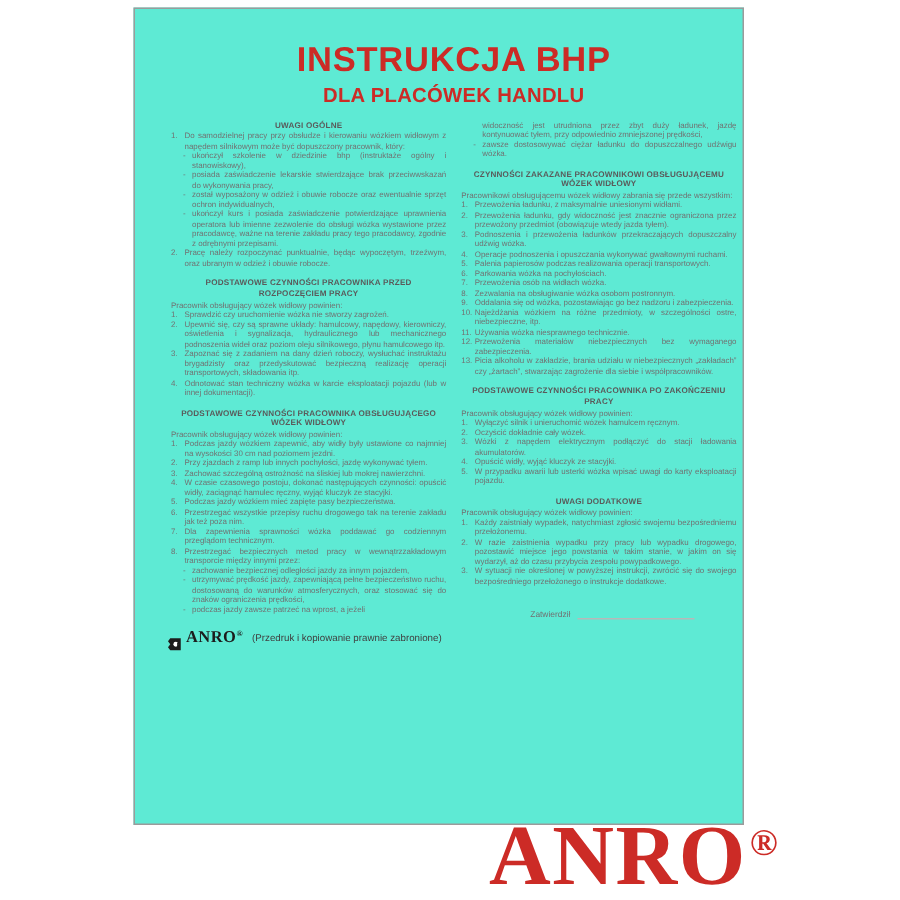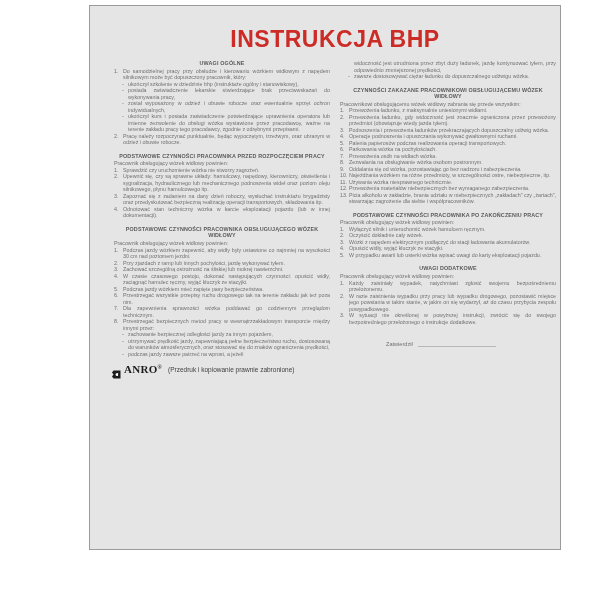--- a/index.html
+++ b/index.html
@@ -8,22 +8,22 @@
     background: #ffffff;
     font-family: "Liberation Sans", sans-serif;
     overflow: hidden;
   }
   :root { --red: #cc2b26; --body-txt: #717171; --head-txt: #5a5a5a; }
   .canvas { position: absolute; inset: 0; width: 600px; height: 600px; }
 
   
   .page {
     position: absolute; left: 89px; top: 5px;
-    width: 472px; height: 545px;
-    background: #e5e5e5;
+    width: 407px; height: 545px;
+    background: #5eead4;
     border: 1px solid #9b9b9b;
     box-sizing: border-box;
   }
   .title {
     margin: 21px 4px 0 24px;
     text-align: center;
     color: var(--red);
     font-size: 23px; font-weight: bold;
     letter-spacing: 0.5px; line-height: 1.05;
     white-space: nowrap;
@@ -104,20 +104,21 @@
 </head>
 <body>
 
 <div class="canvas">
 
   <div class="page">
 
     <div class="title">INSTRUKCJA BHP</div>
 
     <div class="subtitle">
+      <div>DLA PLACÓWEK HANDLU</div>
     </div>
 
     <div class="columns">
       <div class="col">
           <div class="section">
             <div class="sec-heading">UWAGI OGÓLNE</div>
             <div class="row">
               <span class="marker">1.</span>
               <span class="txt">Do samodzielnej pracy przy obsłudze i kierowaniu wózkiem widłowym z napędem silnikowym może być dopuszczony pracownik, który:</span>
             </div>
@@ -331,14 +332,15 @@
           <circle cx="5.2" cy="4.5" r="1.6" fill="#ffffff"></circle>
           <rect x="6.1" y="3.4" width="1.1" height="2.9" fill="#1c1c1c"></rect>
         </svg>
       </span>
       <span class="footer-brand"><span>ANRO</span><sup>®</sup></span>
       <span class="footer-notice">(Przedruk i kopiowanie prawnie zabronione)</span>
     </div>
 
   </div>
 
+  <div class="watermark"><span>ANRO</span><sup>®</sup></div>
 
 </div>
 
 </body></html>

